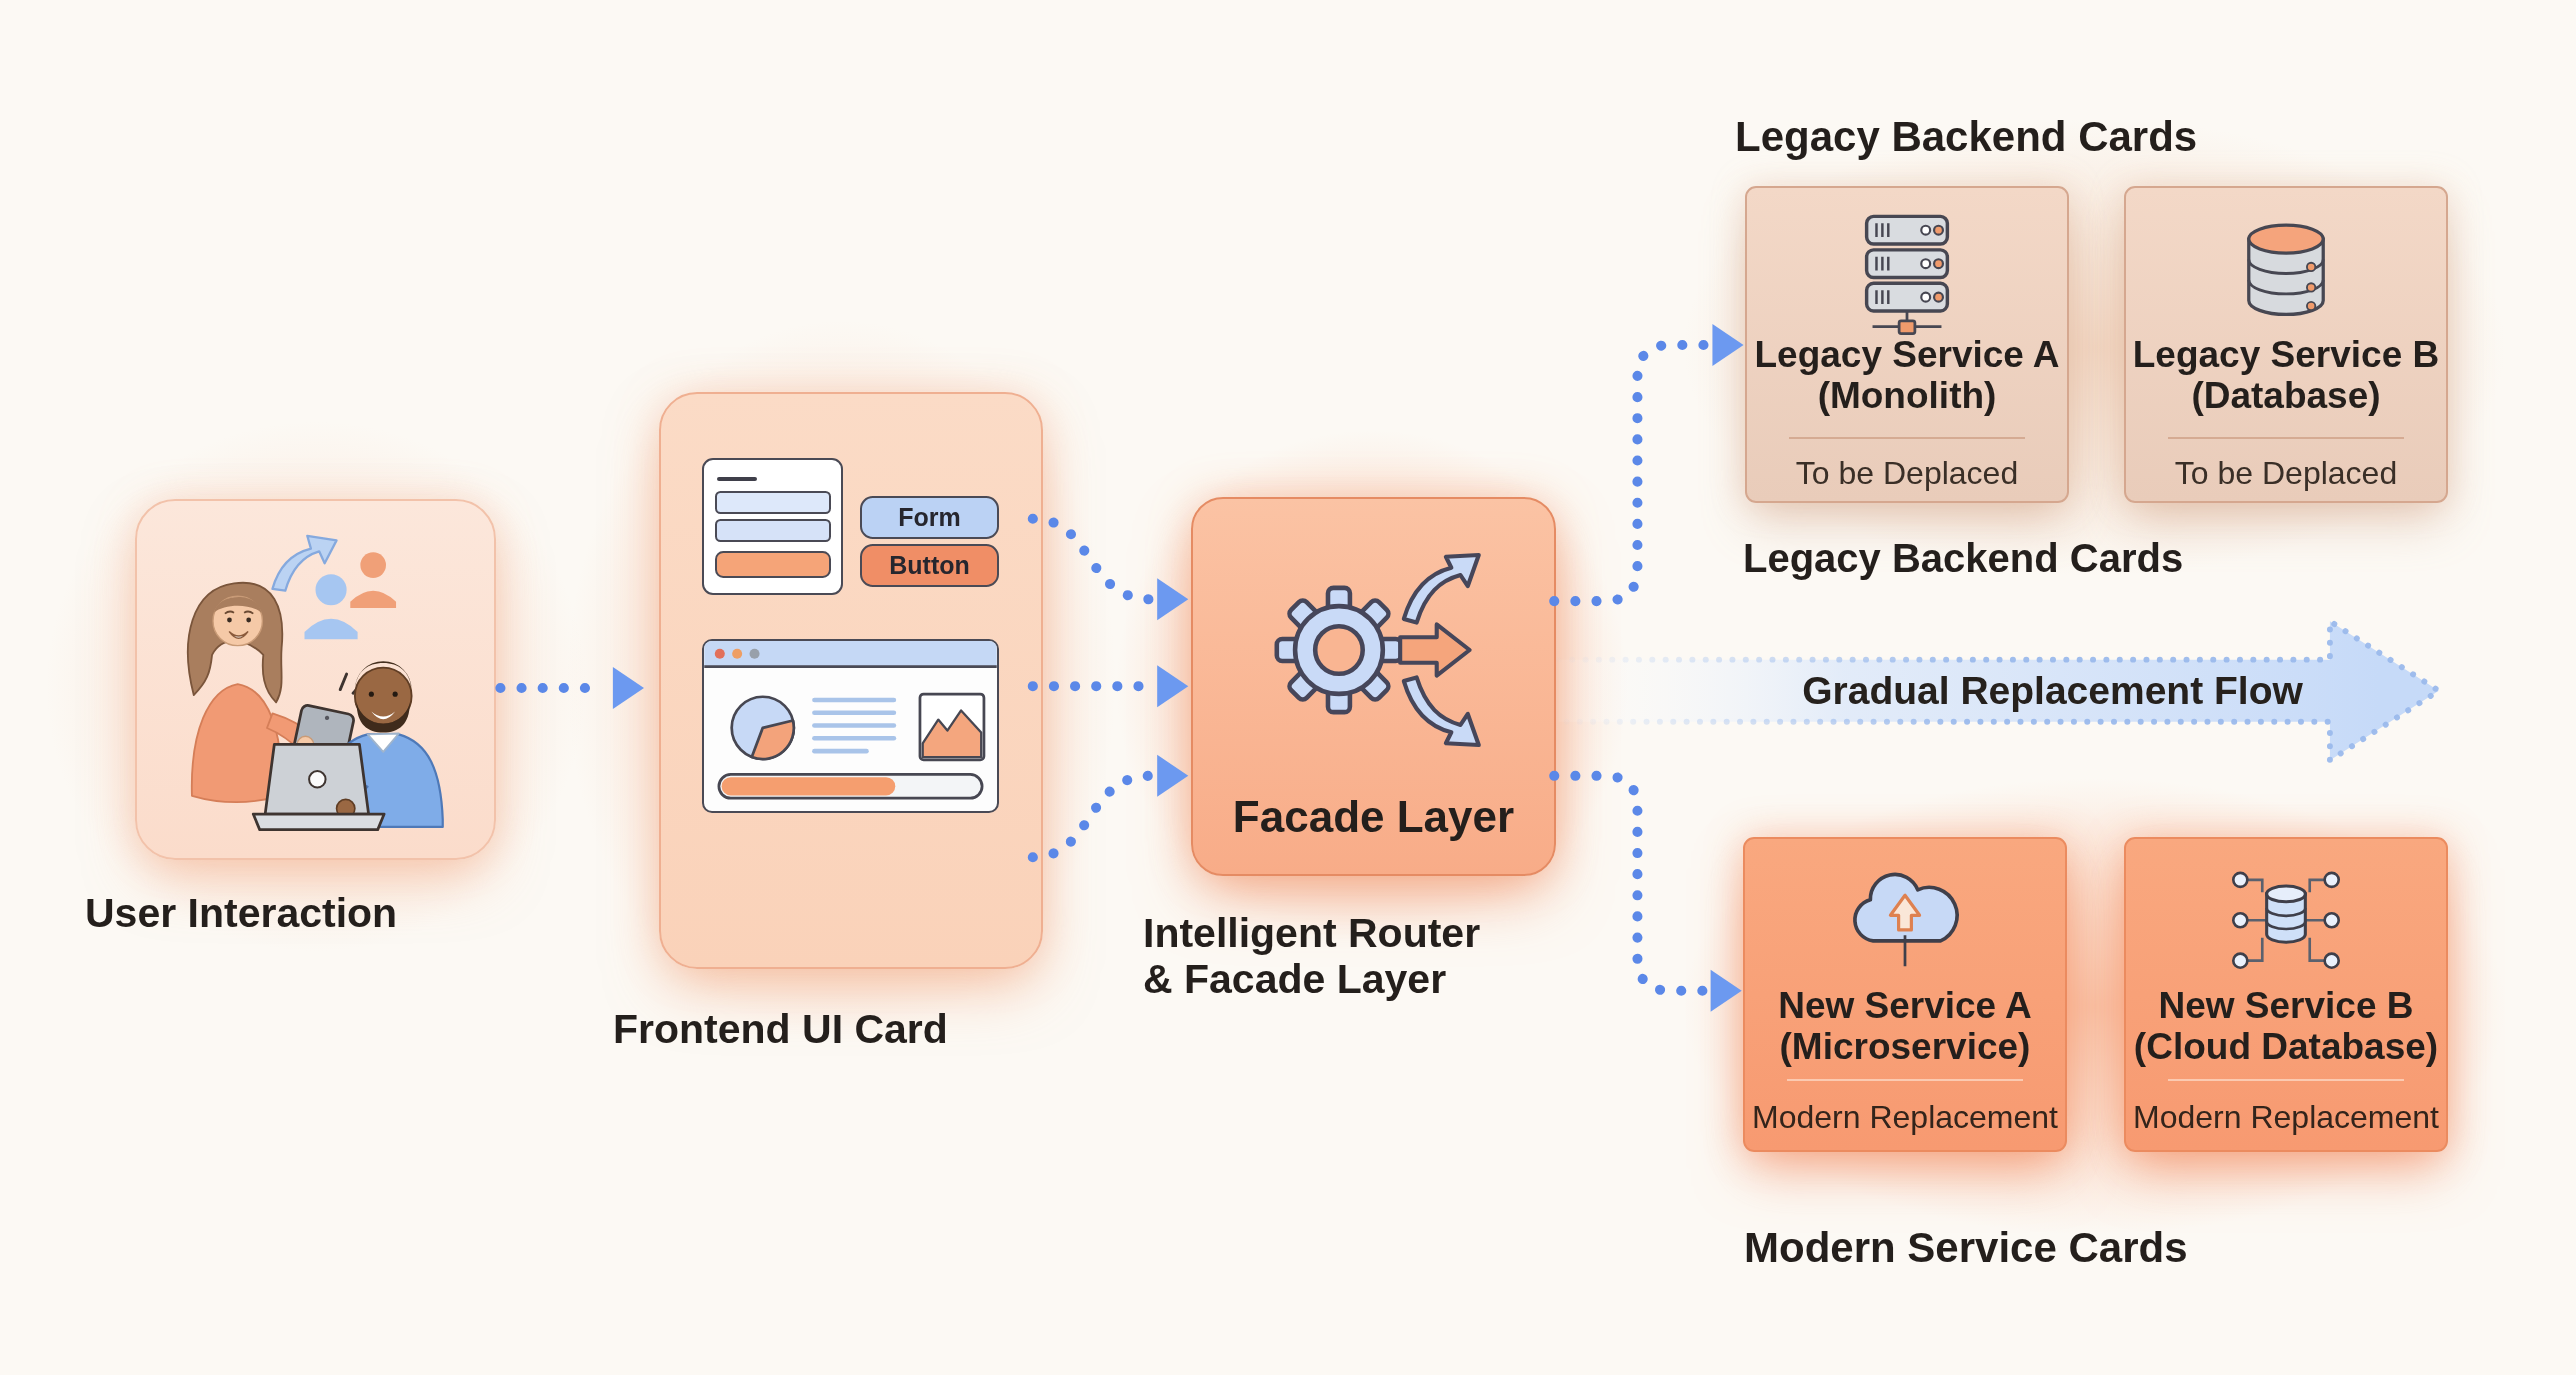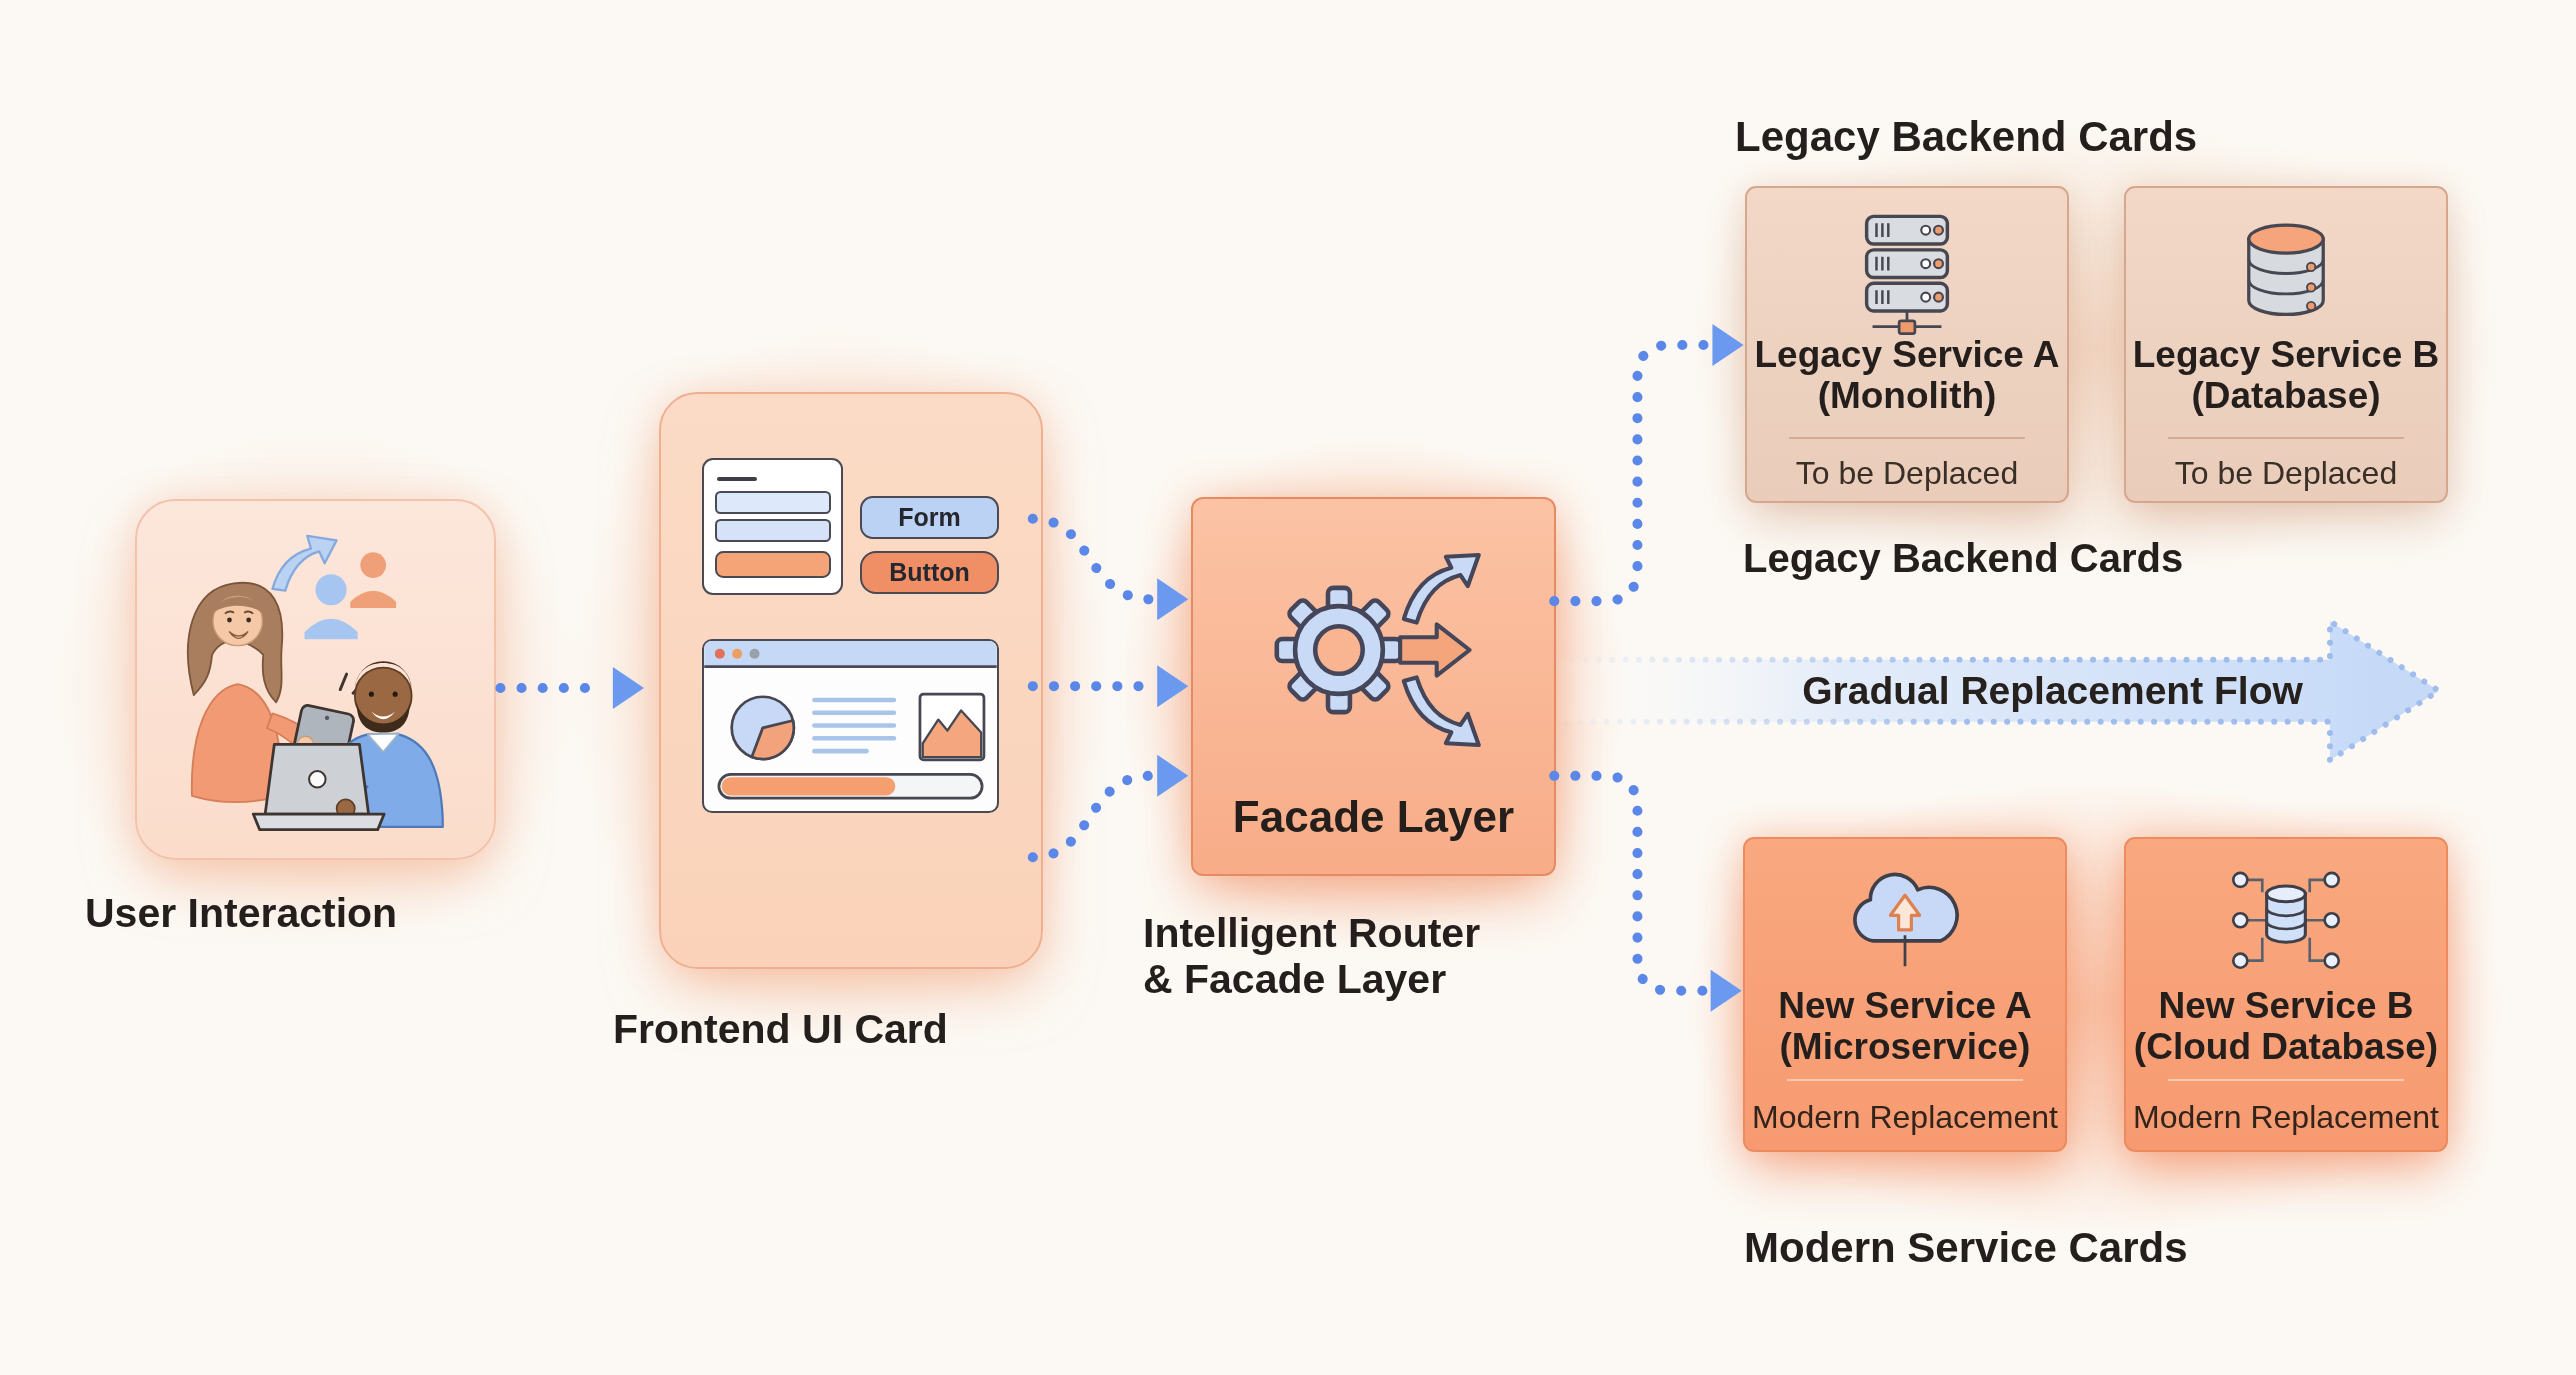--- a/index.html
+++ b/index.html
@@ -25,28 +25,28 @@
   .panel{position:absolute;left:41px;top:64px;width:137px;height:133px;background:#FFFFFF;
     border:2.7px solid #4A4A55;border-radius:11px;}
   .panel-title{position:absolute;left:12.8px;top:16.5px;width:40px;height:4.6px;background:#3F3F4A;border-radius:2.7px;}
   .p-in{position:absolute;left:11px;width:112px;height:19px;border:2.3px solid #4A4A55;border-radius:5.5px;}
   .in1{top:31px;background:#DDE8FA;}
   .in2{top:59px;background:#D6E2F8;}
   .in3{top:91px;height:23px;background:#F5A478;border-radius:8.2px;}
   .chip{position:absolute;left:199px;width:135px;height:39px;border:2.7px solid #4A4A55;border-radius:12.8px;
     display:flex;align-items:center;justify-content:center;font-size:25px;font-weight:600;color:#26262E;}
   .chip-form{top:102px;background:#BBD2F4;}
-  .chip-button{top:157px;background:#F08E66;border-radius:16px;}
+  .chip-button{top:150px;background:#F08E66;}
   .browser{position:absolute;left:41px;top:245px;width:293px;height:170px;background:#FDFDFD;
     border:2.7px solid #4A4A55;border-radius:10px;overflow:hidden;}
 
   
   .facade-card{left:1191px;top:497px;width:361px;height:375px;
     background:linear-gradient(180deg,#FBC3A4,#F8AC88);
-    border:2.7px solid #E58B63;border-radius:12px;
+    border:2.7px solid #E58B63;border-radius:32px;
     box-shadow:0 25.6px 60px -7.3px rgba(238,135,90,.55),0 0 42px rgba(247,160,118,.40);}
   .facade-title{position:absolute;left:0;right:0;top:293px;text-align:center;
     font-size:44px;font-weight:700;color:#241F1C;}
   .facade-card svg{position:absolute;left:50px;top:32px;}
 
   
   .svc{width:320px;height:313px;border-radius:11px;}
   .legacy{background:linear-gradient(180deg,#F3D8C7,#E9CCBA);border:2.7px solid #D5A78F;
     box-shadow:0 22px 49px -7.3px rgba(205,155,125,.48),0 0 33px rgba(230,185,155,.35);}
   .modern{height:311px;background:linear-gradient(180deg,#F9A87F,#F79A71);border:2.7px solid #EB8B5F;

